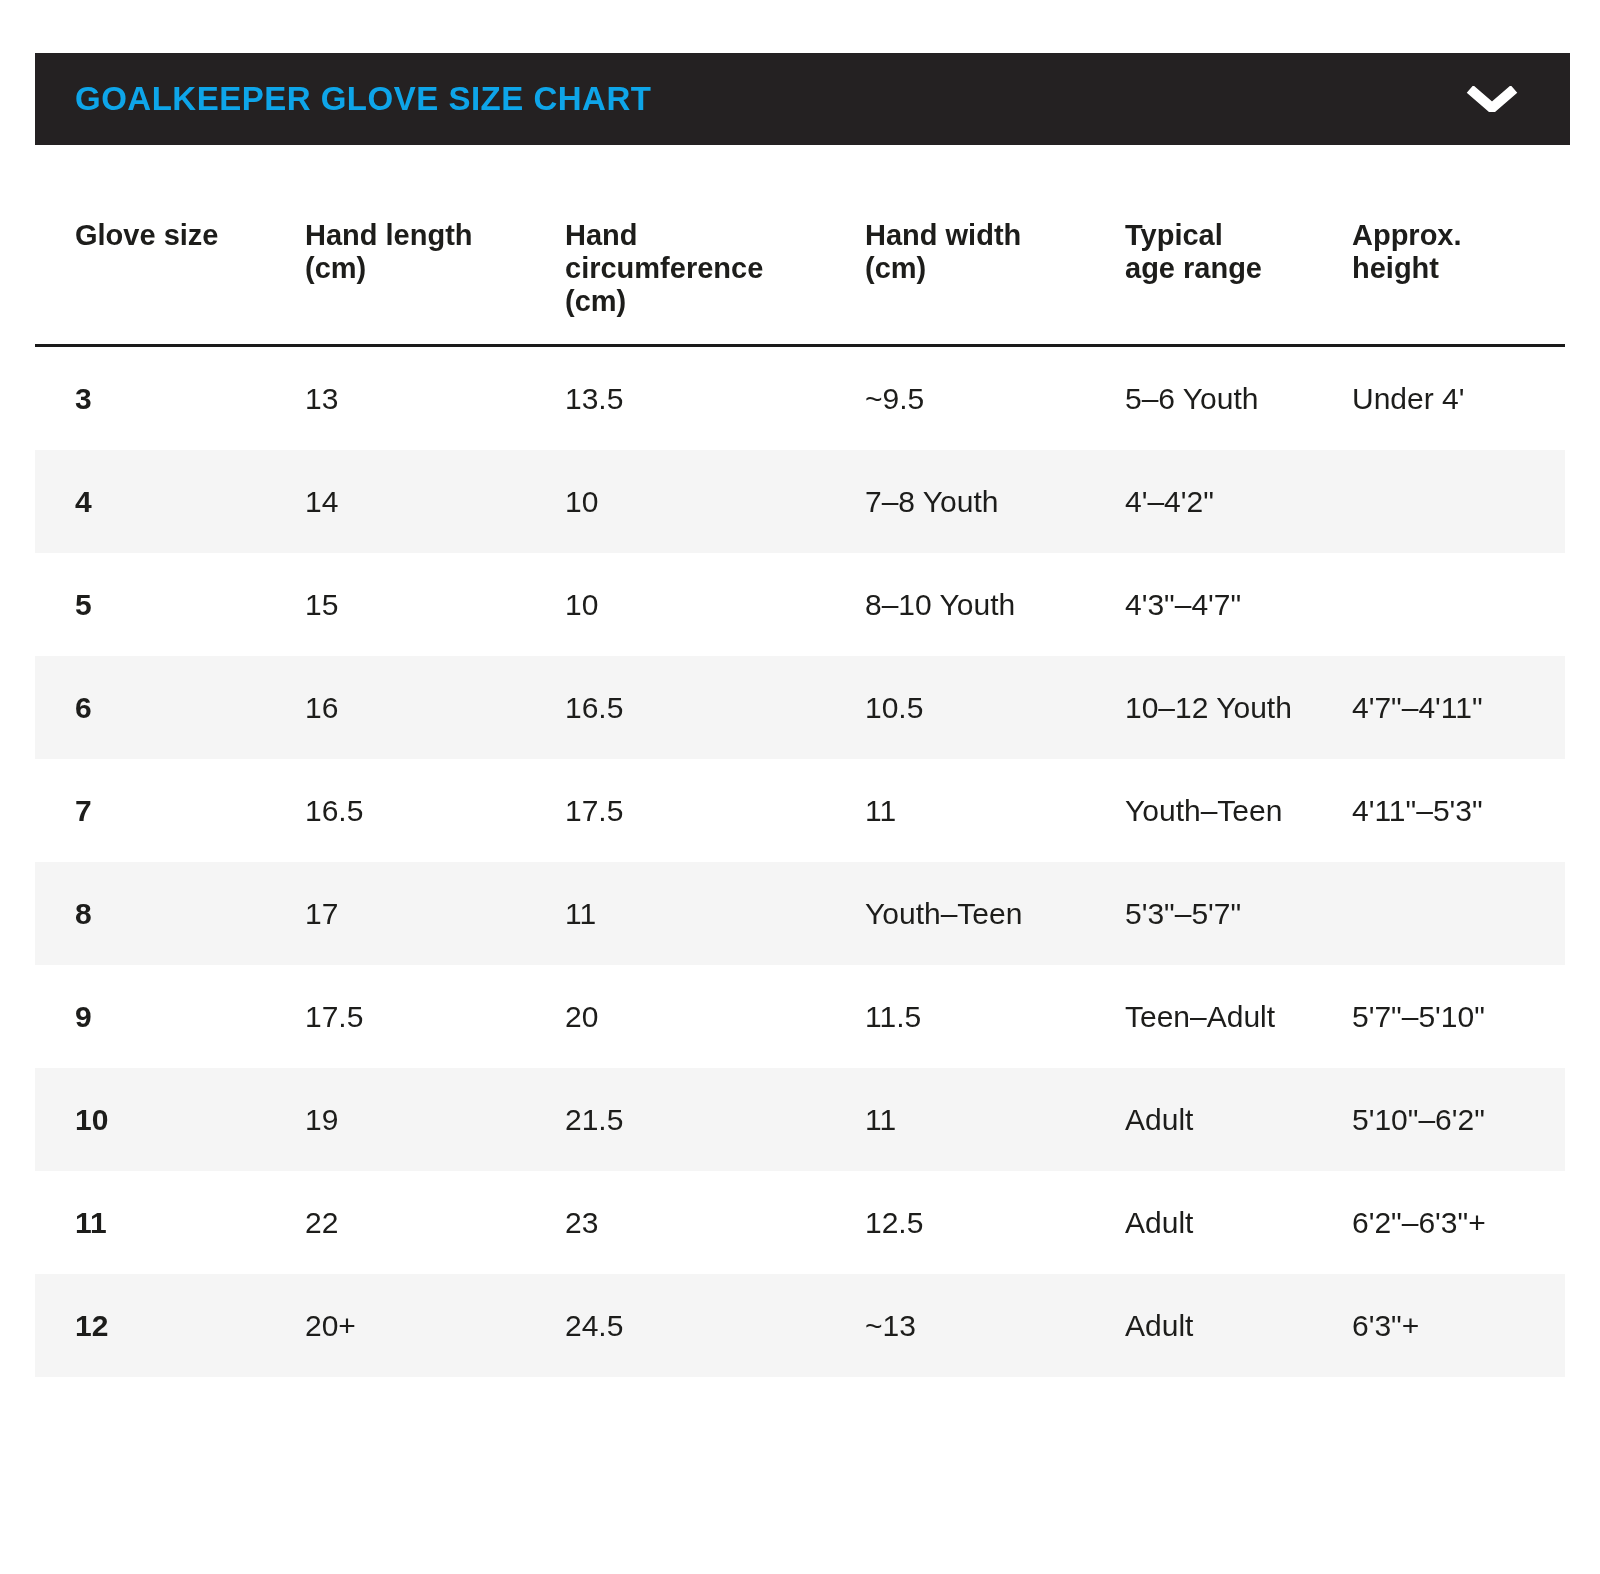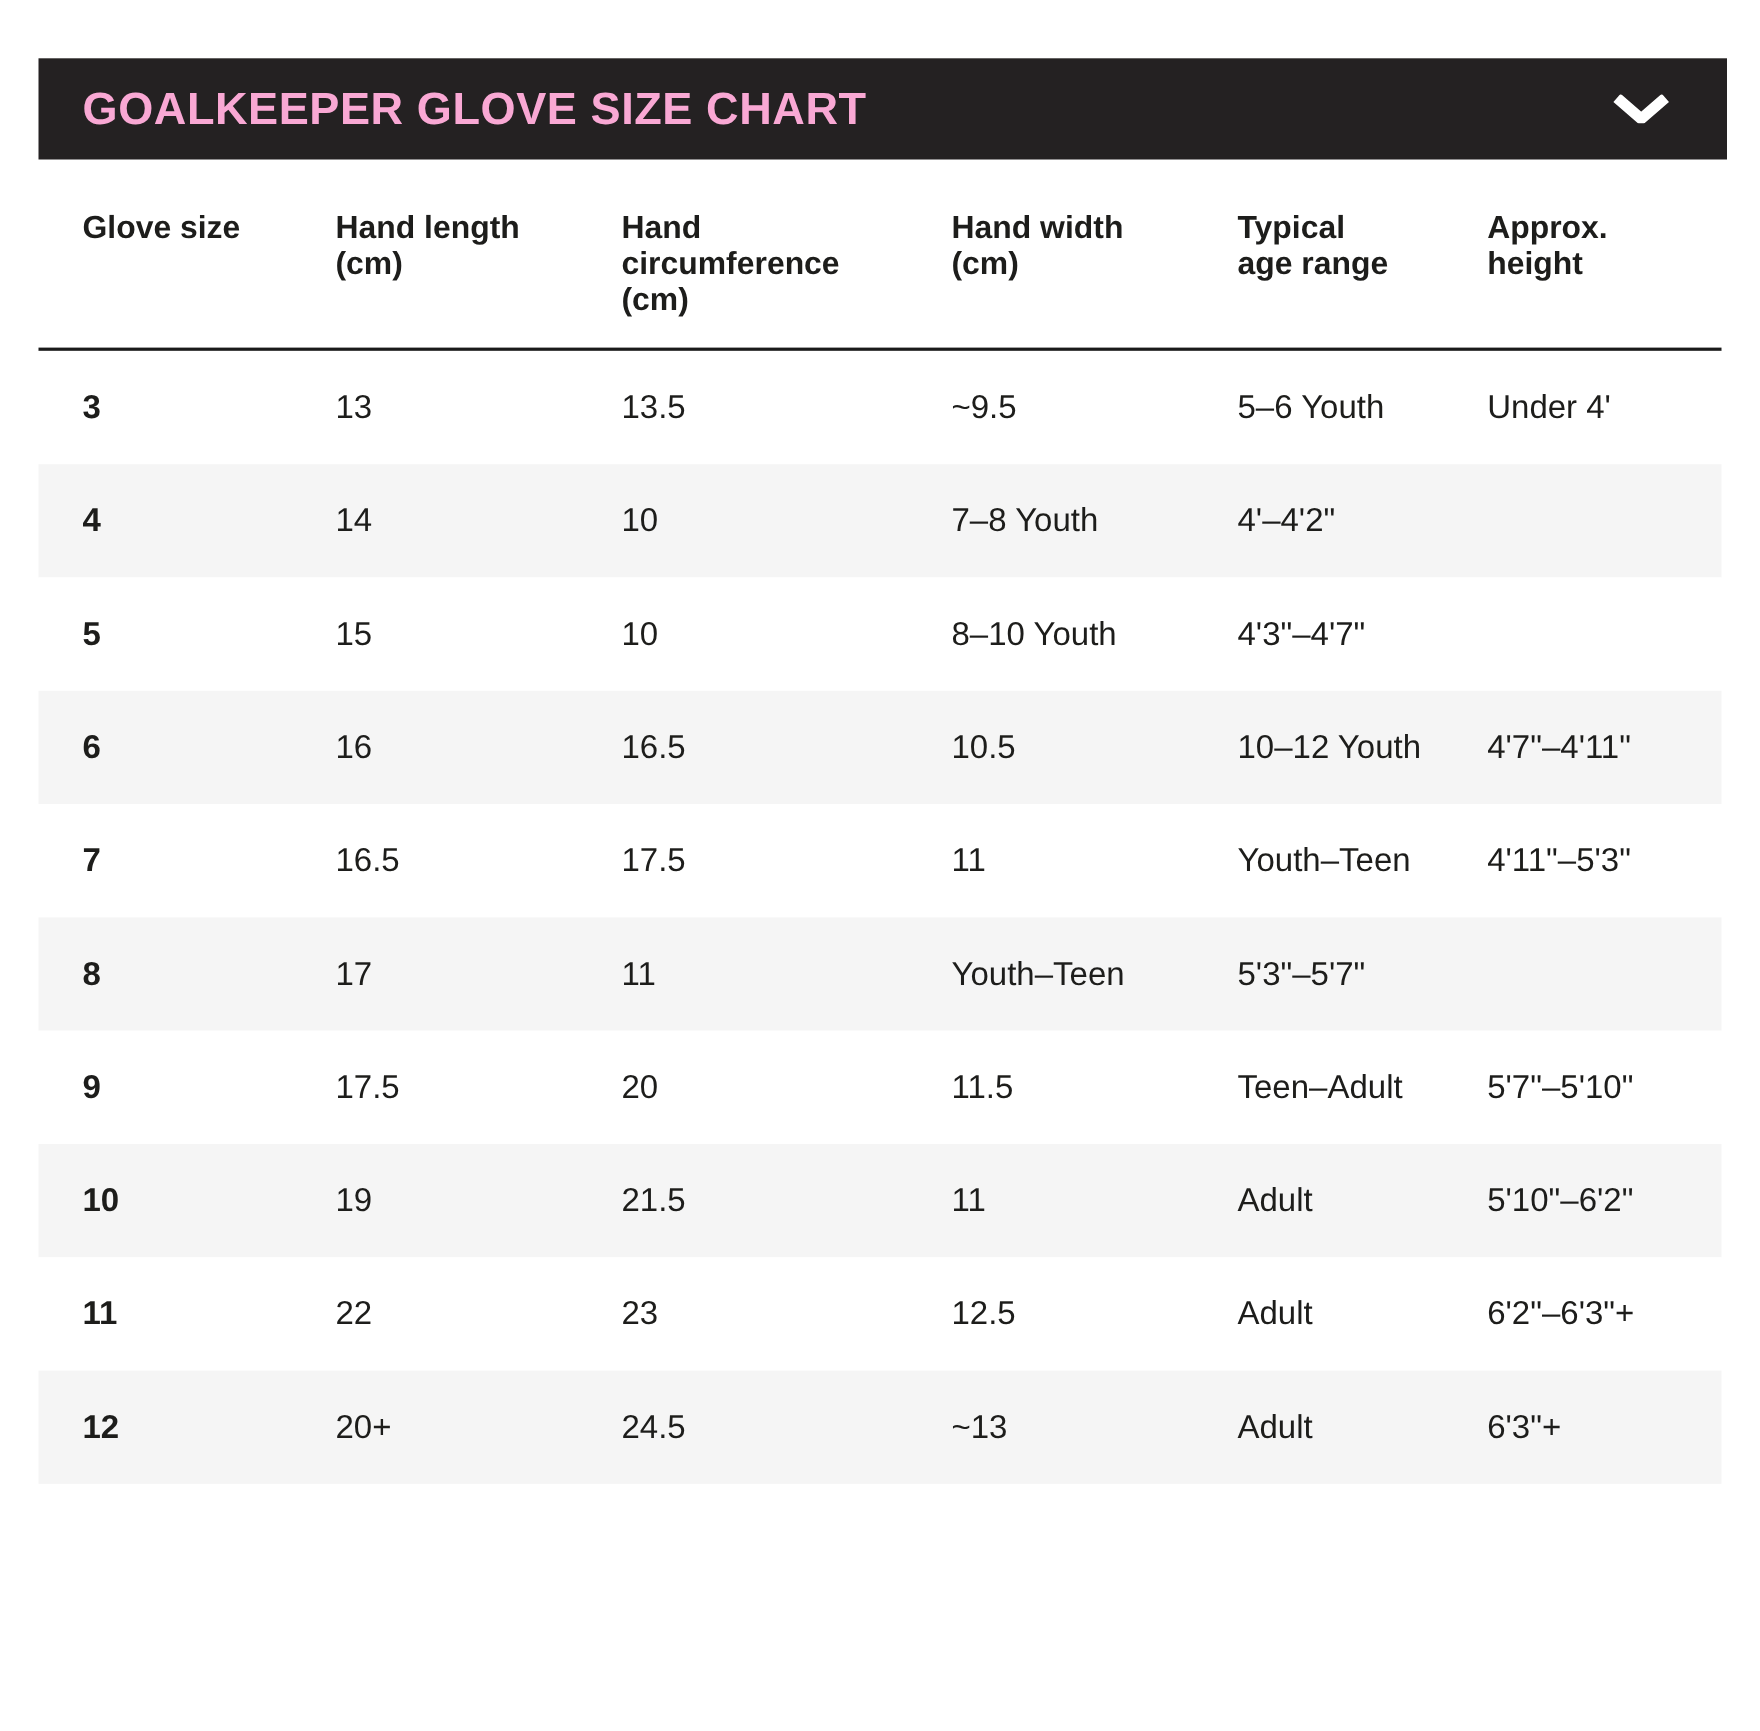--- a/index.html
+++ b/index.html
@@ -26,24 +26,24 @@
     width: 1535px;
     height: 92px;
     background: #242122;
     display: flex;
     align-items: center;
     justify-content: space-between;
     padding: 0 52px 0 40px;
   }
   .titlebar h1 {
     margin: 0;
-    font-size: 41px;
+    font-size: 33px;
     font-weight: bold;
     letter-spacing: 0.5px;
-    color: #f9a8d4;
+    color: #0ea5e9;
     white-space: nowrap;
   }
   .chevron {
     width: 52px;
     height: 26px;
     flex: 0 0 auto;
     cursor: pointer;
   }
   
   .table {
@@ -51,21 +51,21 @@
     left: 35px;
     top: 145px;
     width: 1530px;
   }
   .grid-row {
     display: grid;
     grid-template-columns: 230px 260px 300px 260px 227px 1fr;
     padding-left: 40px;
   }
   .thead {
-    padding-top: 46px;
+    padding-top: 74px;
     padding-bottom: 26px;
   }
   .th {
     font-weight: bold;
     font-size: 29px;
     line-height: 33px;
     white-space: pre-line;
     padding-right: 20px;
   }
   .divider {

